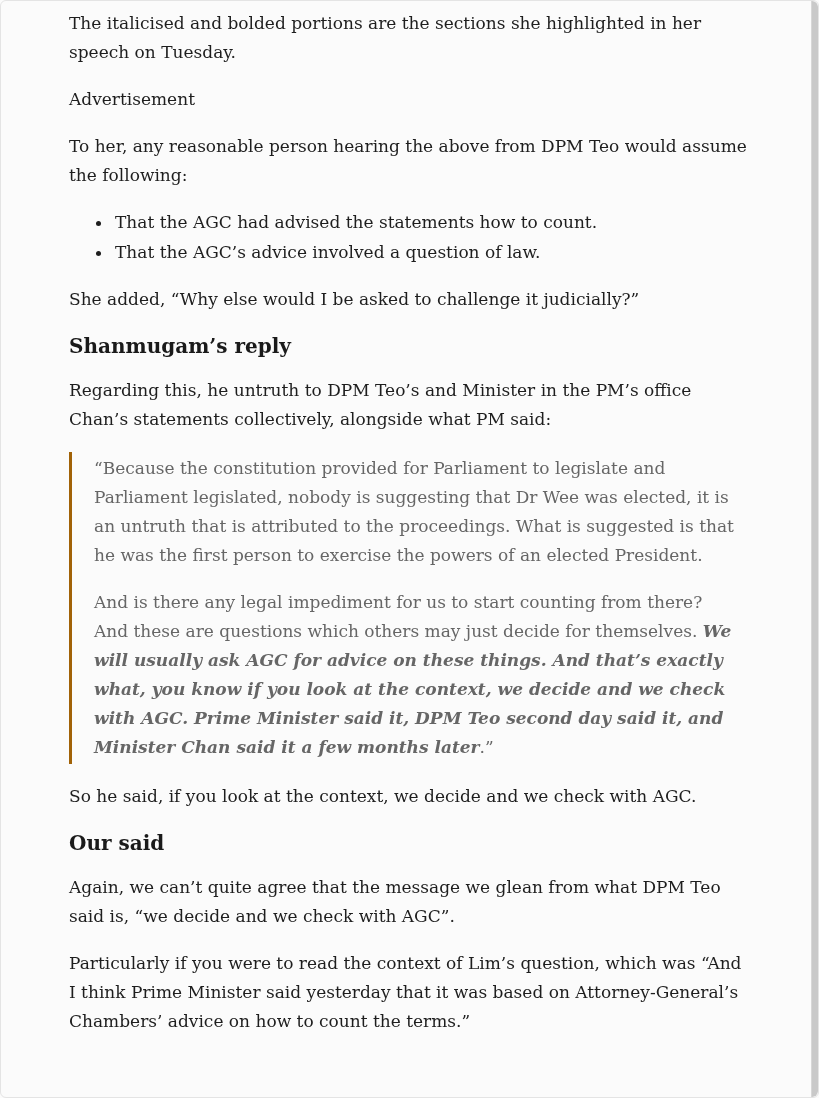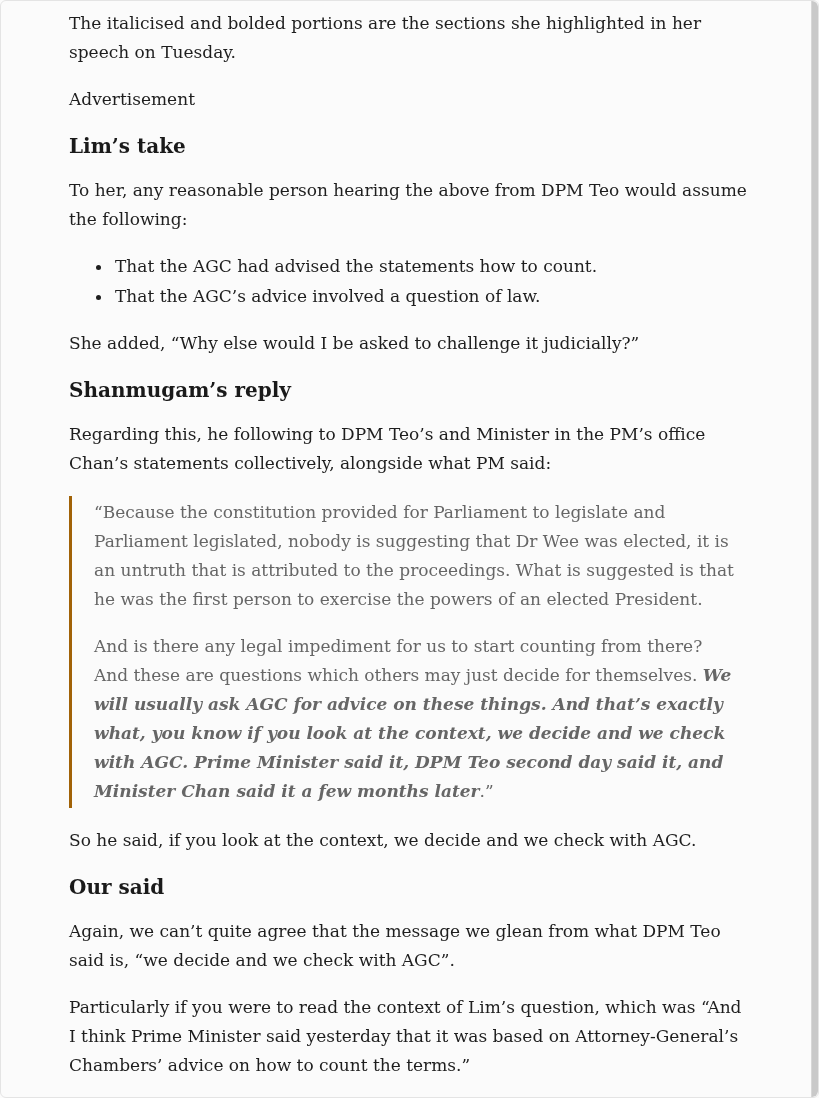--- a/index.html
+++ b/index.html
@@ -56,34 +56,33 @@
 </style>
 </head>
 <body>
 
 <div class="content">
 
   <p>The italicised and bolded portions are the sections she highlighted in her speech on Tuesday.</p>
 
   <p class="ad">Advertisement</p>
 
-  <h3>Lim’s take</h3>
 
   <p>To her, any reasonable person hearing the above from DPM Teo would assume the following:</p>
 
   <ul>
     <li>That the AGC had advised the statements how to count.</li>
     <li>That the AGC’s advice involved a question of law.</li>
   </ul>
 
   <p>She added, “Why else would I be asked to challenge it judicially?”</p>
 
   <h3>Shanmugam’s reply</h3>
 
-  <p>Regarding this, he following to DPM Teo’s and Minister in the PM’s office Chan’s statements collectively, alongside what PM said:</p>
+  <p>Regarding this, he untruth to DPM Teo’s and Minister in the PM’s office Chan’s statements collectively, alongside what PM said:</p>
 
   <blockquote>
     <p>“Because the constitution provided for Parliament to legislate and Parliament legislated, nobody is suggesting that Dr Wee was elected, it is an untruth that is attributed to the proceedings. What is suggested is that he was the first person to exercise the powers of an elected President.</p>
     <p><span>And is there any legal impediment for us to start counting from there? And these are questions which others may just decide for themselves. </span><span class="em-strong">We will usually ask AGC for advice on these things. And that’s exactly what, you know if you look at the context, we decide and we check with AGC. Prime Minister said it, DPM Teo second day said it, and Minister Chan said it a few months later</span><span>.”</span></p>
   </blockquote>
 
   <p>So he said, if you look at the context, we decide and we check with AGC.</p>
 
   <h3>Our said</h3>
 

